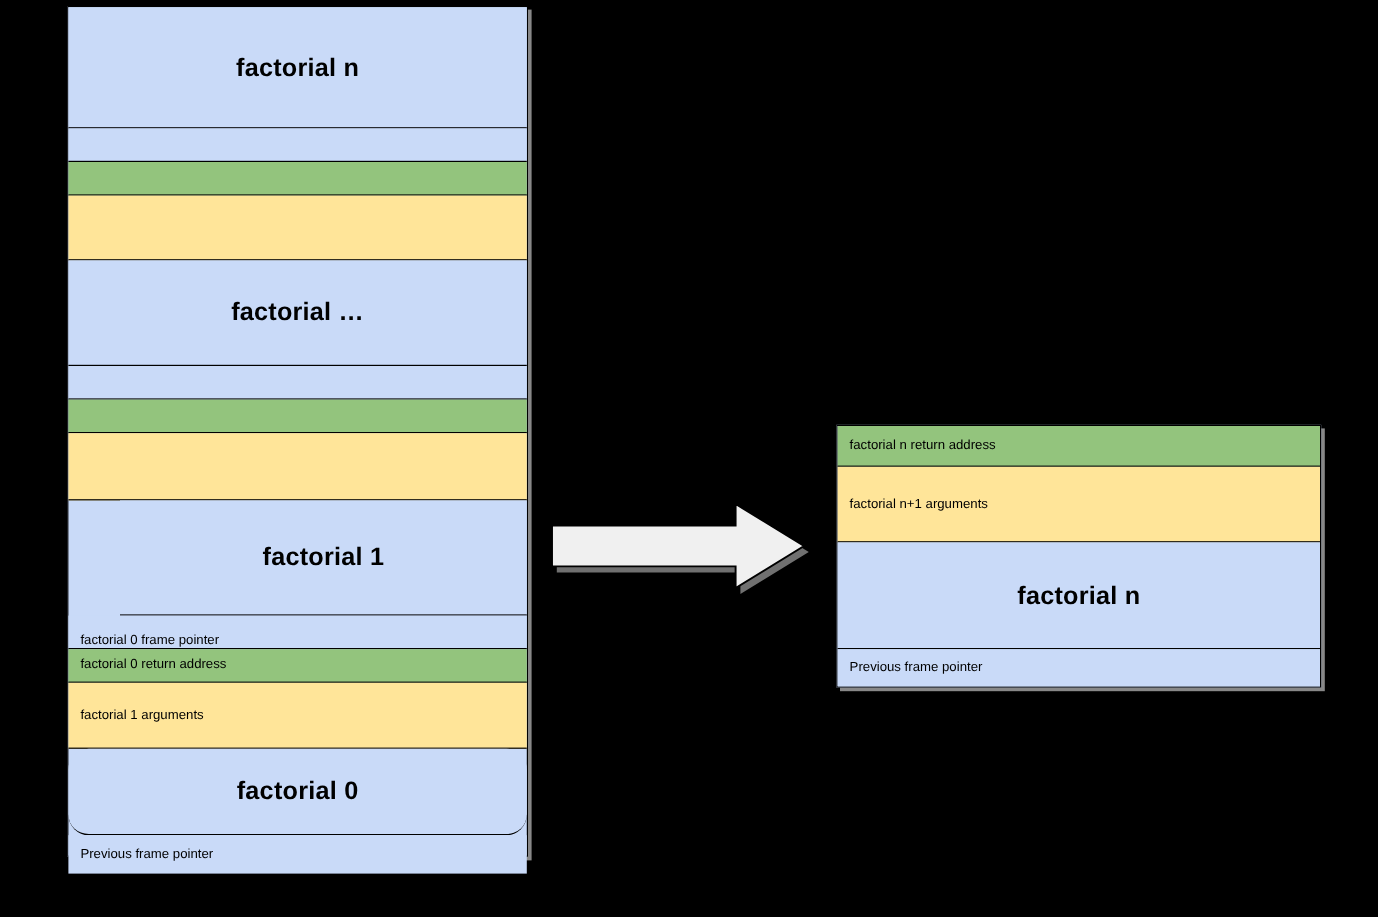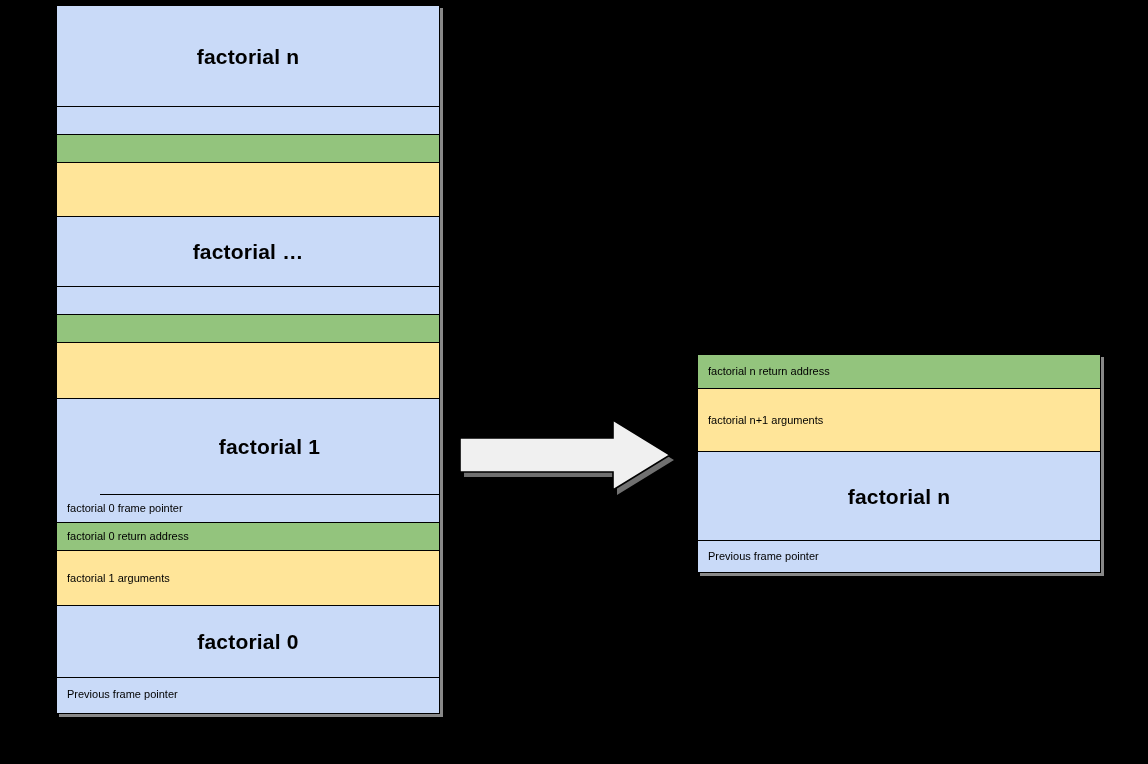--- a/index.html
+++ b/index.html
@@ -89,39 +89,39 @@
 </head>
 <body>
 
 <div class="stack" id="left-stack">
     <div class="row blue title" style="height: 101px;">
       <span class="txt">factorial n</span>
     </div>
     <div class="row blue empty" style="height: 28px;"></div>
     <div class="row green empty" style="height: 28px;"></div>
     <div class="row yellow empty" style="height: 54px;"></div>
-    <div class="row blue title" style="height: 70px;">
+    <div class="row blue title" style="height: 88px;">
       <span class="txt">factorial …</span>
     </div>
     <div class="row blue empty" style="height: 28px;"></div>
     <div class="row green empty" style="height: 28px;"></div>
     <div class="row yellow empty" style="height: 56px;"></div>
     <div class="row blue title" style="height: 96px; margin-left: 43px;">
       <span class="txt">factorial 1</span>
     </div>
-    <div class="row blue label" style="height: 28px;">
+    <div class="row blue label" style="height: 28px; align-items: flex-end;">
       <span class="txt">factorial 0 frame pointer</span>
     </div>
     <div class="row green label" style="height: 28px;">
       <span class="txt">factorial 0 return address</span>
     </div>
     <div class="row yellow label" style="height: 55px; text-align: right;">
       <span class="txt">factorial 1 arguments</span>
     </div>
-    <div class="row blue title" style="height: 72px;">
+    <div class="row blue title" style="height: 72px; border-radius: 17px;">
       <span class="txt">factorial 0</span>
     </div>
     <div class="row blue label" style="height: 32px;">
       <span class="txt">Previous frame pointer</span>
     </div>
   </div>
 
 <div id="arrow">
   <svg viewBox="0 0 218 80" preserveAspectRatio="none" aria-hidden="true">
     <g transform="translate(4,5)">

